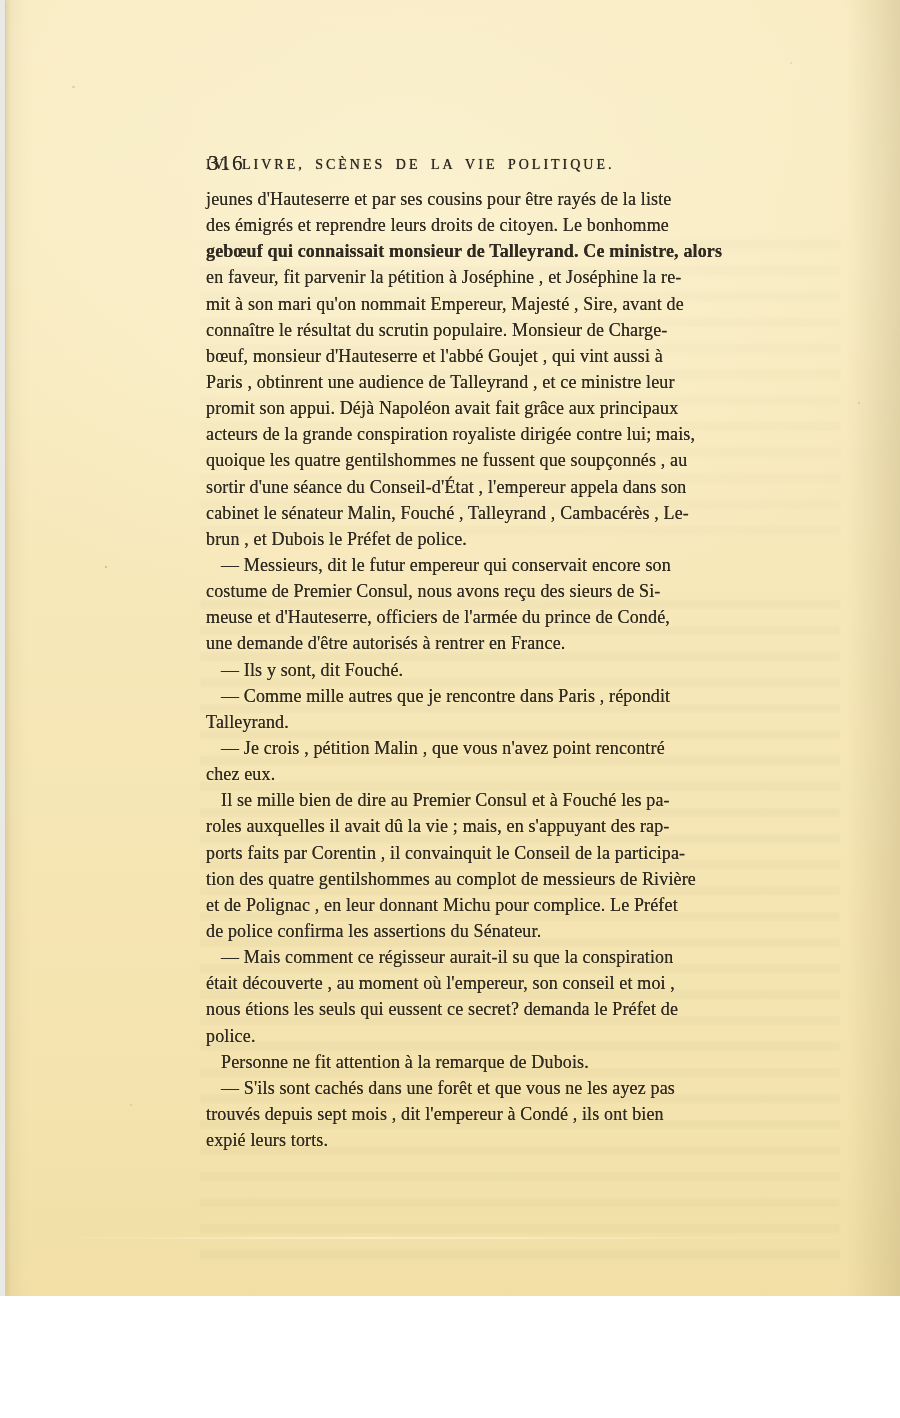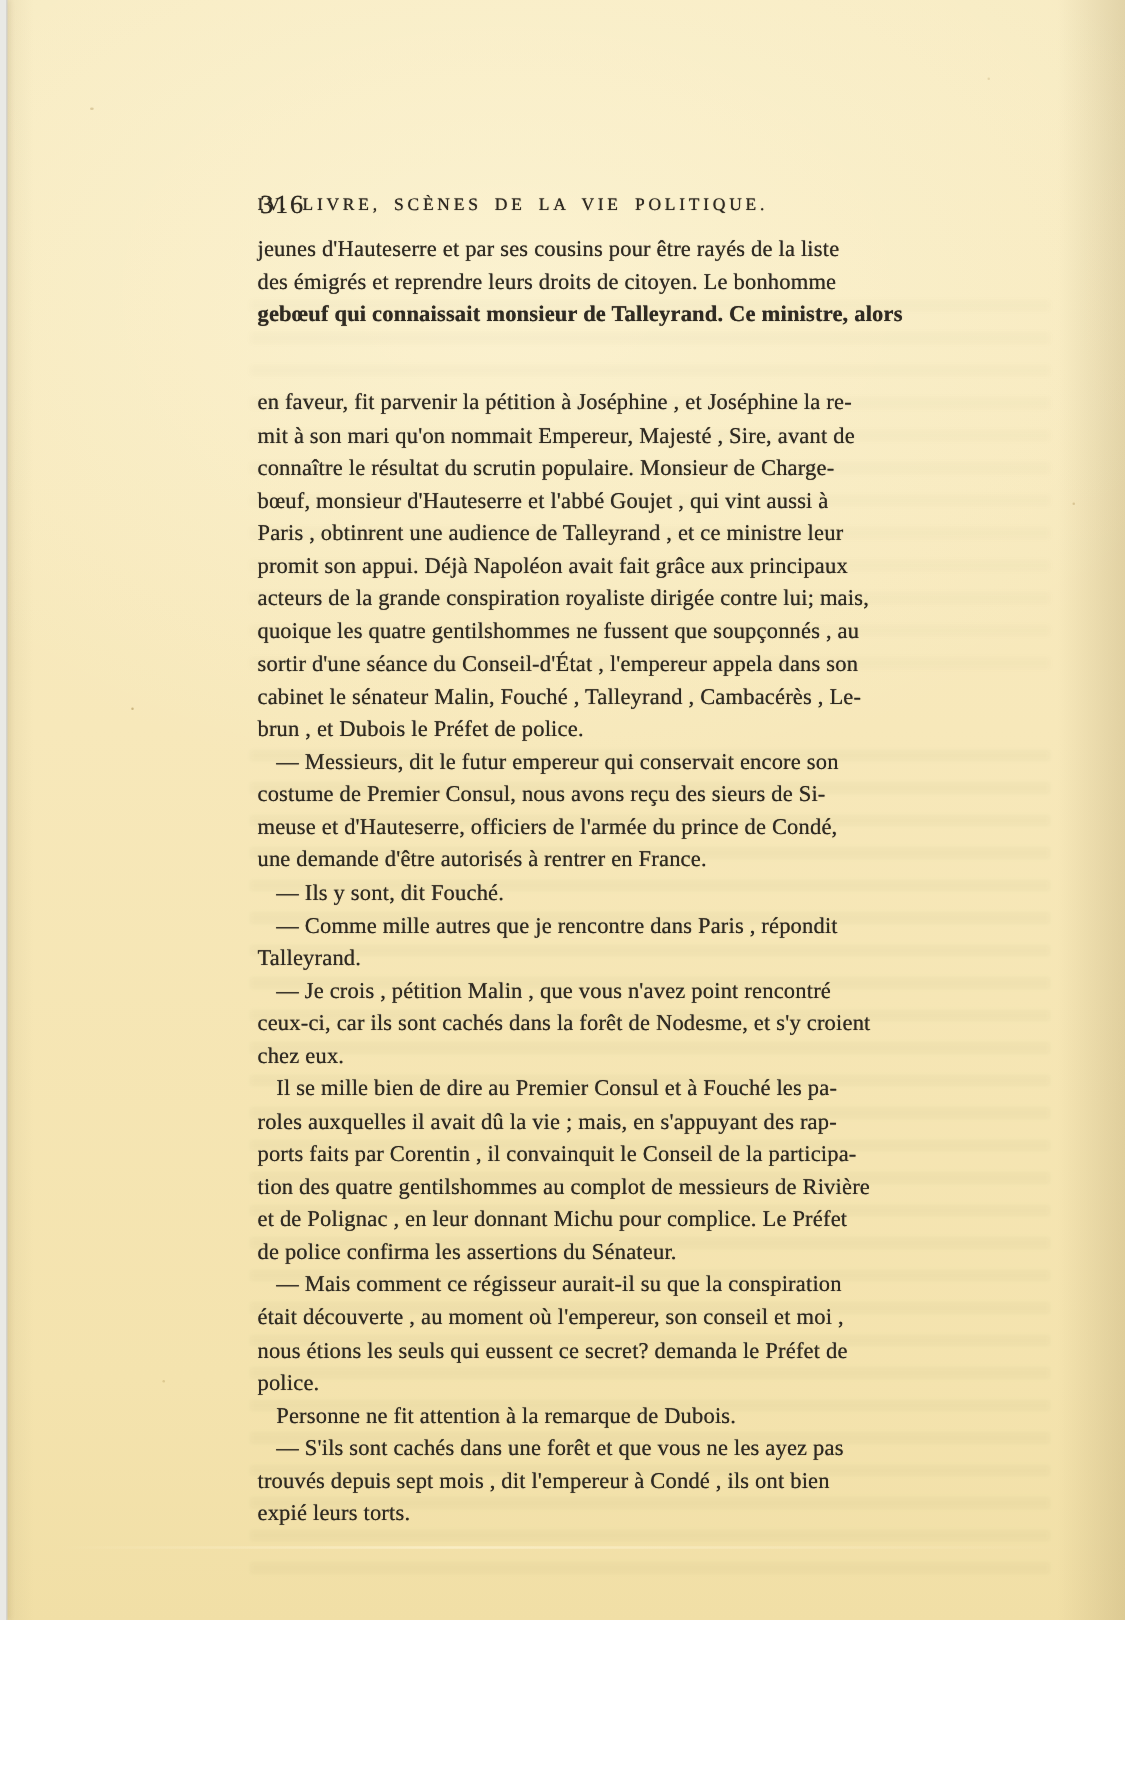--- a/index.html
+++ b/index.html
@@ -91,40 +91,39 @@
 
   <div class="header">
     <span class="page-number">316</span>
     <span class="running-title">IV. LIVRE, SCÈNES DE LA VIE POLITIQUE.</span>
   </div>
 
   <div class="text-block">
       <div class="line just" style="white-space: nowrap; word-spacing: 0px;">jeunes d'Hauteserre et par ses cousins pour être rayés de la liste</div>
       <div class="line just" style="white-space: nowrap; word-spacing: 0px;">des émigrés et reprendre leurs droits de citoyen. Le bonhomme</div>
       <div class="line just" style="white-space: nowrap; word-spacing: 0px; font-weight: bold;">gebœuf qui connaissait monsieur de Talleyrand. Ce ministre, alors</div>
-      <div class="line just" style="white-space: nowrap; word-spacing: 0px; margin-top: 44px;">en faveur, fit parvenir la pétition à Joséphine , et Joséphine la re-</div>
+      <div class="line just" style="white-space: nowrap; word-spacing: 0px;">en faveur, fit parvenir la pétition à Joséphine , et Joséphine la re-</div>
       <div class="line just" style="white-space: nowrap; word-spacing: 0px;">mit à son mari qu'on nommait Empereur, Majesté , Sire, avant de</div>
       <div class="line just" style="white-space: nowrap; word-spacing: 0px;">connaître le résultat du scrutin populaire. Monsieur de Charge-</div>
       <div class="line just" style="white-space: nowrap; word-spacing: 0px;">bœuf, monsieur d'Hauteserre et l'abbé Goujet , qui vint aussi à</div>
       <div class="line just" style="white-space: nowrap; word-spacing: 0px;">Paris , obtinrent une audience de Talleyrand , et ce ministre leur</div>
       <div class="line just" style="white-space: nowrap; word-spacing: 0px;">promit son appui. Déjà Napoléon avait fait grâce aux principaux</div>
       <div class="line just" style="white-space: nowrap; word-spacing: 0px;">acteurs de la grande conspiration royaliste dirigée contre lui; mais,</div>
       <div class="line just" style="white-space: nowrap; word-spacing: 0px;">quoique les quatre gentilshommes ne fussent que soupçonnés , au</div>
       <div class="line just" style="white-space: nowrap; word-spacing: 0px;">sortir d'une séance du Conseil-d'État , l'empereur appela dans son</div>
       <div class="line just" style="white-space: nowrap; word-spacing: 0px;">cabinet le sénateur Malin, Fouché , Talleyrand , Cambacérès , Le-</div>
       <div class="line last">brun , et Dubois le Préfet de police.</div>
       <div class="line indent just" style="white-space: nowrap; word-spacing: 0px;">— Messieurs, dit le futur empereur qui conservait encore son</div>
       <div class="line just" style="white-space: nowrap; word-spacing: 0px;">costume de Premier Consul, nous avons reçu des sieurs de Si-</div>
       <div class="line just" style="white-space: nowrap; word-spacing: 0px;">meuse et d'Hauteserre, officiers de l'armée du prince de Condé,</div>
       <div class="line last">une demande d'être autorisés à rentrer en France.</div>
       <div class="line indent last">— Ils y sont, dit Fouché.</div>
       <div class="line indent just" style="white-space: nowrap; word-spacing: 0px;">— Comme mille autres que je rencontre dans Paris , répondit</div>
       <div class="line last">Talleyrand.</div>
       <div class="line indent just" style="white-space: nowrap; word-spacing: 0px;">— Je crois , pétition Malin , que vous n'avez point rencontré</div>
-      <div class="line just" style="white-space: nowrap; word-spacing: 0px;">ceux-ci, car ils sont cachés dans la forêt de Nodesme, et s'y croient</div>
       <div class="line last">chez eux.</div>
       <div class="line indent just" style="white-space: nowrap; word-spacing: 0px;">Il se mille bien de dire au Premier Consul et à Fouché les pa-</div>
       <div class="line just" style="white-space: nowrap; word-spacing: 0px;">roles auxquelles il avait dû la vie ; mais, en s'appuyant des rap-</div>
       <div class="line just" style="white-space: nowrap; word-spacing: 0px;">ports faits par Corentin , il convainquit le Conseil de la participa-</div>
       <div class="line just" style="white-space: nowrap; word-spacing: 0px;">tion des quatre gentilshommes au complot de messieurs de Rivière</div>
       <div class="line just" style="white-space: nowrap; word-spacing: 0px;">et de Polignac , en leur donnant Michu pour complice. Le Préfet</div>
       <div class="line last">de police confirma les assertions du Sénateur.</div>
       <div class="line indent just" style="white-space: nowrap; word-spacing: 0px;">— Mais comment ce régisseur aurait-il su que la conspiration</div>
       <div class="line just" style="white-space: nowrap; word-spacing: 0px;">était découverte , au moment où l'empereur, son conseil et moi ,</div>
       <div class="line just" style="white-space: nowrap; word-spacing: 0px;">nous étions les seuls qui eussent ce secret? demanda le Préfet de</div>

